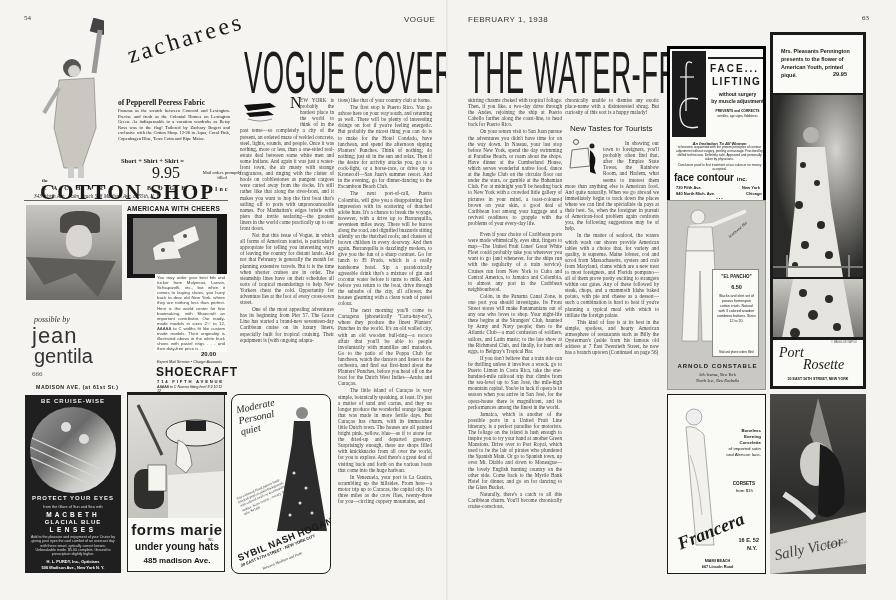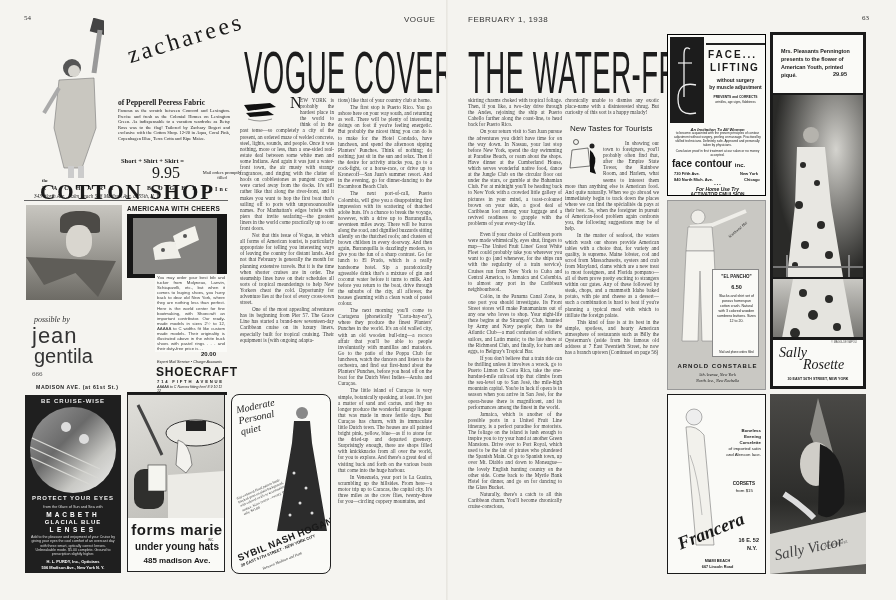--- a/index.html
+++ b/index.html
@@ -204,21 +204,21 @@
     <path d="M22 12 Q30 18 26 30 L28 36 L22 34 Z" fill="#111"></path>
   </svg>
   <div class="abs col" style="left:117px;top:140px;width:94px;height:350px">
     <div style="float:left;width:38px;height:37px"></div>
     <p style="text-indent:22px">In showing our town to foreigners, you'll probably often find that, after the Empire State Tower, the Rainbow Room, and Harlem, what seems to interest them more than anything else is American food. And quite naturally. When we go abroad we immediately begin to track down the places where we can find the spécialités du pays at their best. So, when the foreigner in pursuit of American-food problem again confronts you, the following suggestions may be of help.</p>
     <p>In the matter of seafood, the waters which wash our shores provide American tables with a choice that, for variety and quality, is supreme. Maine lobster, cod and scrod from Massachusetts, oysters and crab from Maryland, clams which are a new treat to most foreigners, and Florida pompano—all of them prove pretty exciting to strangers within our gates. Any of these followed by steak, chops, and a mammoth Idaho baked potato, with pie and cheese as a dessert—such a combination is hard to beat if you're planning a typical meal with which to titillate the foreign palate.</p>
     <p>This kind of fare is at its best in the simple, spotless, and hearty American atmosphere of restaurants such as Billy the Oysterman's (aside from his famous old address at 7 East Twentieth Street, he now has a branch uptown (Continued on page 56)</p>
   </div>
 
 
-  <div class="abs box" style="left:219px;top:34px;width:99px;height:162px;border:1px solid #000000">
+  <div class="abs box" style="left:219px;top:46px;width:99px;height:162px;border:3px solid #000000">
     <div class="abs" style="left:2px;top:2px;width:34px;height:86px;background:#1c1c1c">
       <svg width="34" height="86" viewBox="0 0 34 86">
         <path d="M20 12 Q14 8 14 18 L14 60" stroke="#eee" stroke-width="1.3" fill="none"></path>
         <line x1="8" y1="26" x2="22" y2="26" stroke="#eee" stroke-width="1.2"></line>
         <path d="M26 48 Q8 44 8 62 Q8 80 26 76" stroke="#eee" stroke-width="1.3" fill="none"></path>
       </svg>
     </div>
     <div class="abs" style="left:38px;top:8px;width:59px;height:2px;background:#222"></div>
     <div class="abs sans" style="left:40px;top:14px;font-size:10px;font-weight:900;letter-spacing:2px">FACE...</div>
     <div class="abs sans" style="left:42px;top:27px;font-size:10px;font-weight:900;letter-spacing:1.5px">LIFTING</div>
@@ -276,21 +276,21 @@
             <circle cx="20" cy="76" r="4"></circle>
           </g>
         <rect x="0" y="86" width="90" height="12" fill="#333"></rect>
       </svg>
     </div>
   </div>
 
   <div class="abs" style="left:322px;top:337px;width:96px;height:52px;background:#1a1a1a">
     <div class="abs" style="left:3px;top:3px;width:90px;height:46px;background:#fafaf7">
       <div class="abs sans" style="left:58px;top:1px;font-size:2.6px;color:#555">© MAGGI-DE NAPOLI</div>
-      <div class="abs" style="left:6px;top:5px;font-family:'Liberation Serif',serif;font-style:italic;font-size:14px">Sally</div>
+      <div class="abs" style="left:6px;top:5px;font-family:'Liberation Serif',serif;font-style:italic;font-size:14px">Port</div>
       <div class="abs" style="left:30px;top:17px;font-family:'Liberation Serif',serif;font-style:italic;font-size:14px">Rosette</div>
       <div class="abs sans center" style="left:0;top:37px;width:90px;font-size:3.6px;font-weight:700">30 EAST 56TH STREET, NEW YORK</div>
     </div>
   </div>
 
   <div class="abs" style="left:219px;top:200px;width:99px;height:190px;background:#c9c8c3;border:1px solid #999">
     <svg class="abs" style="left:0;top:0" width="99" height="150" viewBox="0 0 99 150">
       <circle cx="30" cy="16" r="7" fill="#efeee9" stroke="#777" stroke-width=".5"></circle>
       <path d="M22 26 L44 24 L78 10" stroke="#efeee9" stroke-width="4" fill="none"></path>
       <path d="M20 26 L44 26 L46 50 L18 50 Z" fill="#efeee9" stroke="#777" stroke-width=".5"></path>

